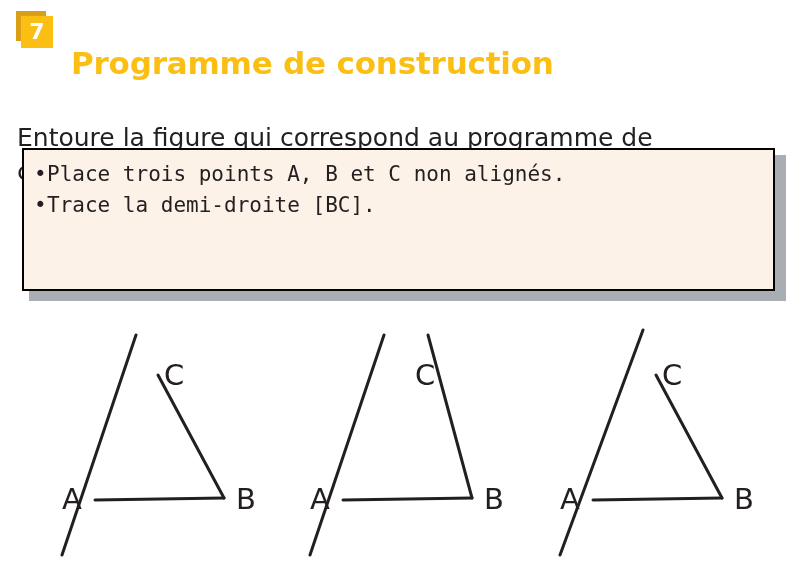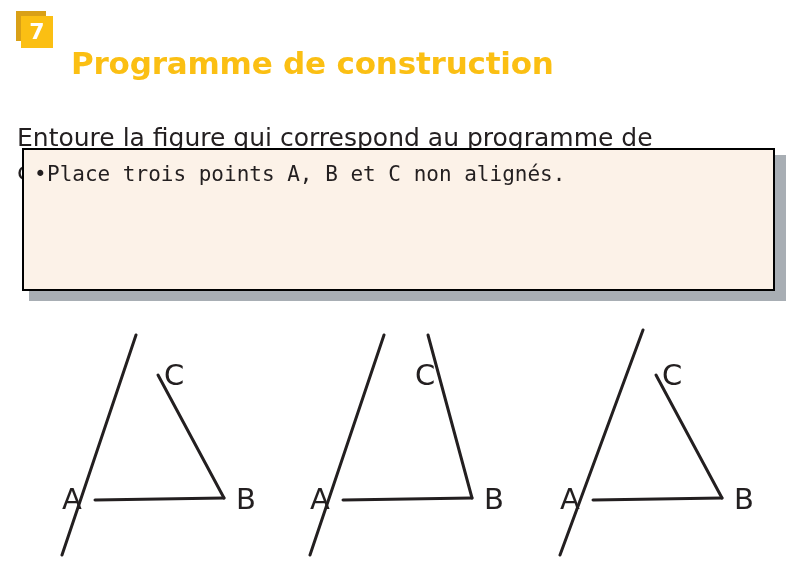--- a/index.html
+++ b/index.html
@@ -157,20 +157,21 @@
   </div>
   <div class="title">Programme de construction</div>
 </div>
 
 <div class="instruction">Entoure la figure qui correspond au programme de construction.</div>
 
 <div class="prog-shadow"></div>
 <div class="prog-box">
   <div class="prog-list">
     <span class="prog-item"><span class="bullet">•</span><span>Place trois points A, B et C non alignés.</span></span>
+    <span class="prog-item"><span class="bullet">•</span><span>Trace la demi-droite [BC].</span></span>
   </div>
 </div>
 
 <div class="figures">
 
   <div class="figure" id="figure-1">
     <svg width="250" height="260" viewBox="0 0 250 260">
       <g fill="none" stroke="#231f20" stroke-width="3" stroke-linecap="round">
         <line x1="96" y1="30" x2="22" y2="250"></line>
         <line x1="55" y1="195" x2="184" y2="193"></line>

